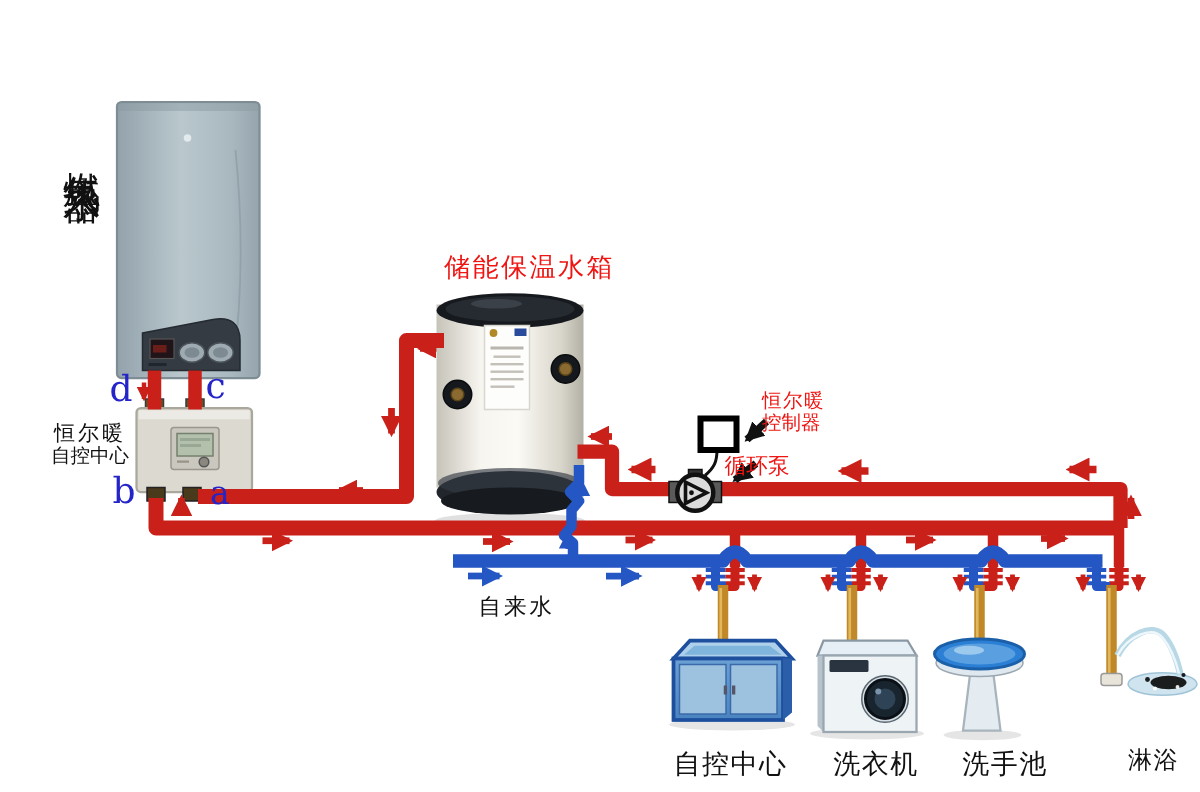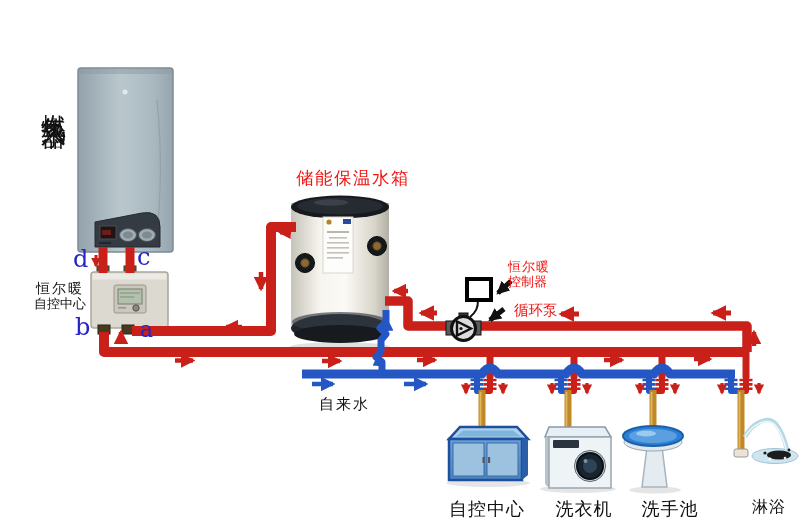--- a/index.html
+++ b/index.html
@@ -260,21 +260,21 @@
 <div class="lbl lbl-blue" style="left:73px;top:245px;font-size:24px;">d</div>
 <div class="lbl lbl-blue" style="left:137px;top:243px;font-size:24px;">c</div>
 <div class="lbl lbl-blue" style="left:75px;top:313px;font-size:24px;">b</div>
 <div class="lbl lbl-blue" style="left:140px;top:317px;font-size:22px;">a</div>
 
 <div class="lbl lbl-red" style="left:296px;top:166px;font-size:17.5px;letter-spacing:1.5px;">储能保温水箱</div>
 
 <div class="lbl lbl-red" style="left:508px;top:260px;font-size:13px;letter-spacing:1px;line-height:14.5px;">恒尔暖</div>
 <div class="lbl lbl-red" style="left:508px;top:275px;font-size:13px;line-height:14.5px;text-align:right;">控制器</div>
 
-<div class="lbl lbl-red" style="left:514px;top:301px;font-size:14.5px;">循环泵</div>
+<div class="lbl lbl-red" style="left:483px;top:301px;font-size:14.5px;">循环泵</div>
 
 <div class="lbl" style="left:319px;top:395px;font-size:15px;letter-spacing:2px;">自来水</div>
 
 <div class="lbl lbl-center" style="left:441px;top:497px;width:92px;font-size:18px;letter-spacing:1px;">自控中心</div>
 <div class="lbl lbl-center" style="left:548px;top:497px;width:72px;font-size:18px;letter-spacing:1px;">洗衣机</div>
 <div class="lbl lbl-center" style="left:634px;top:497px;width:72px;font-size:18px;letter-spacing:1px;">洗手池</div>
 <div class="lbl lbl-center" style="left:741px;top:497px;width:56px;font-size:16px;letter-spacing:1px;">淋浴</div>
 
 </div>
 

